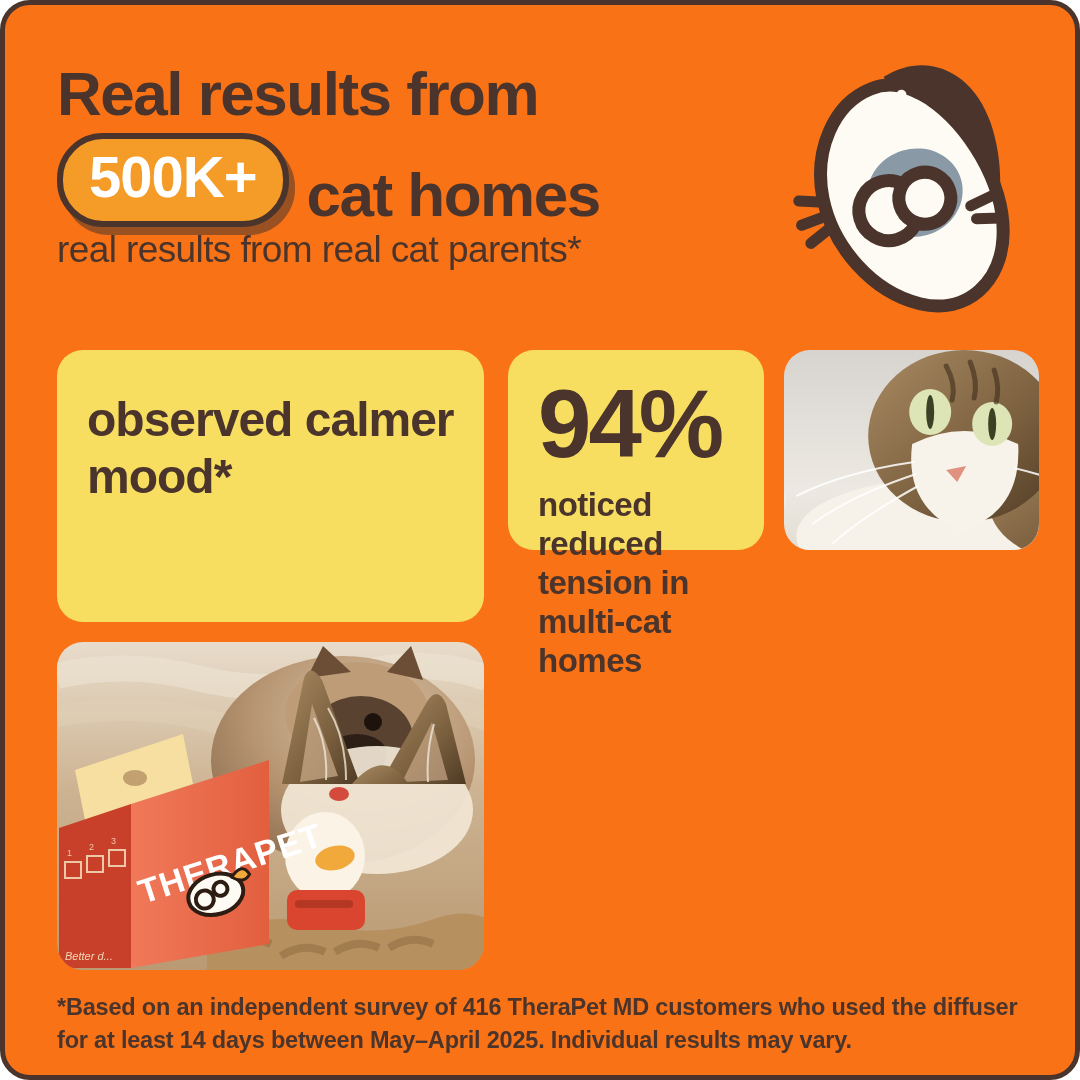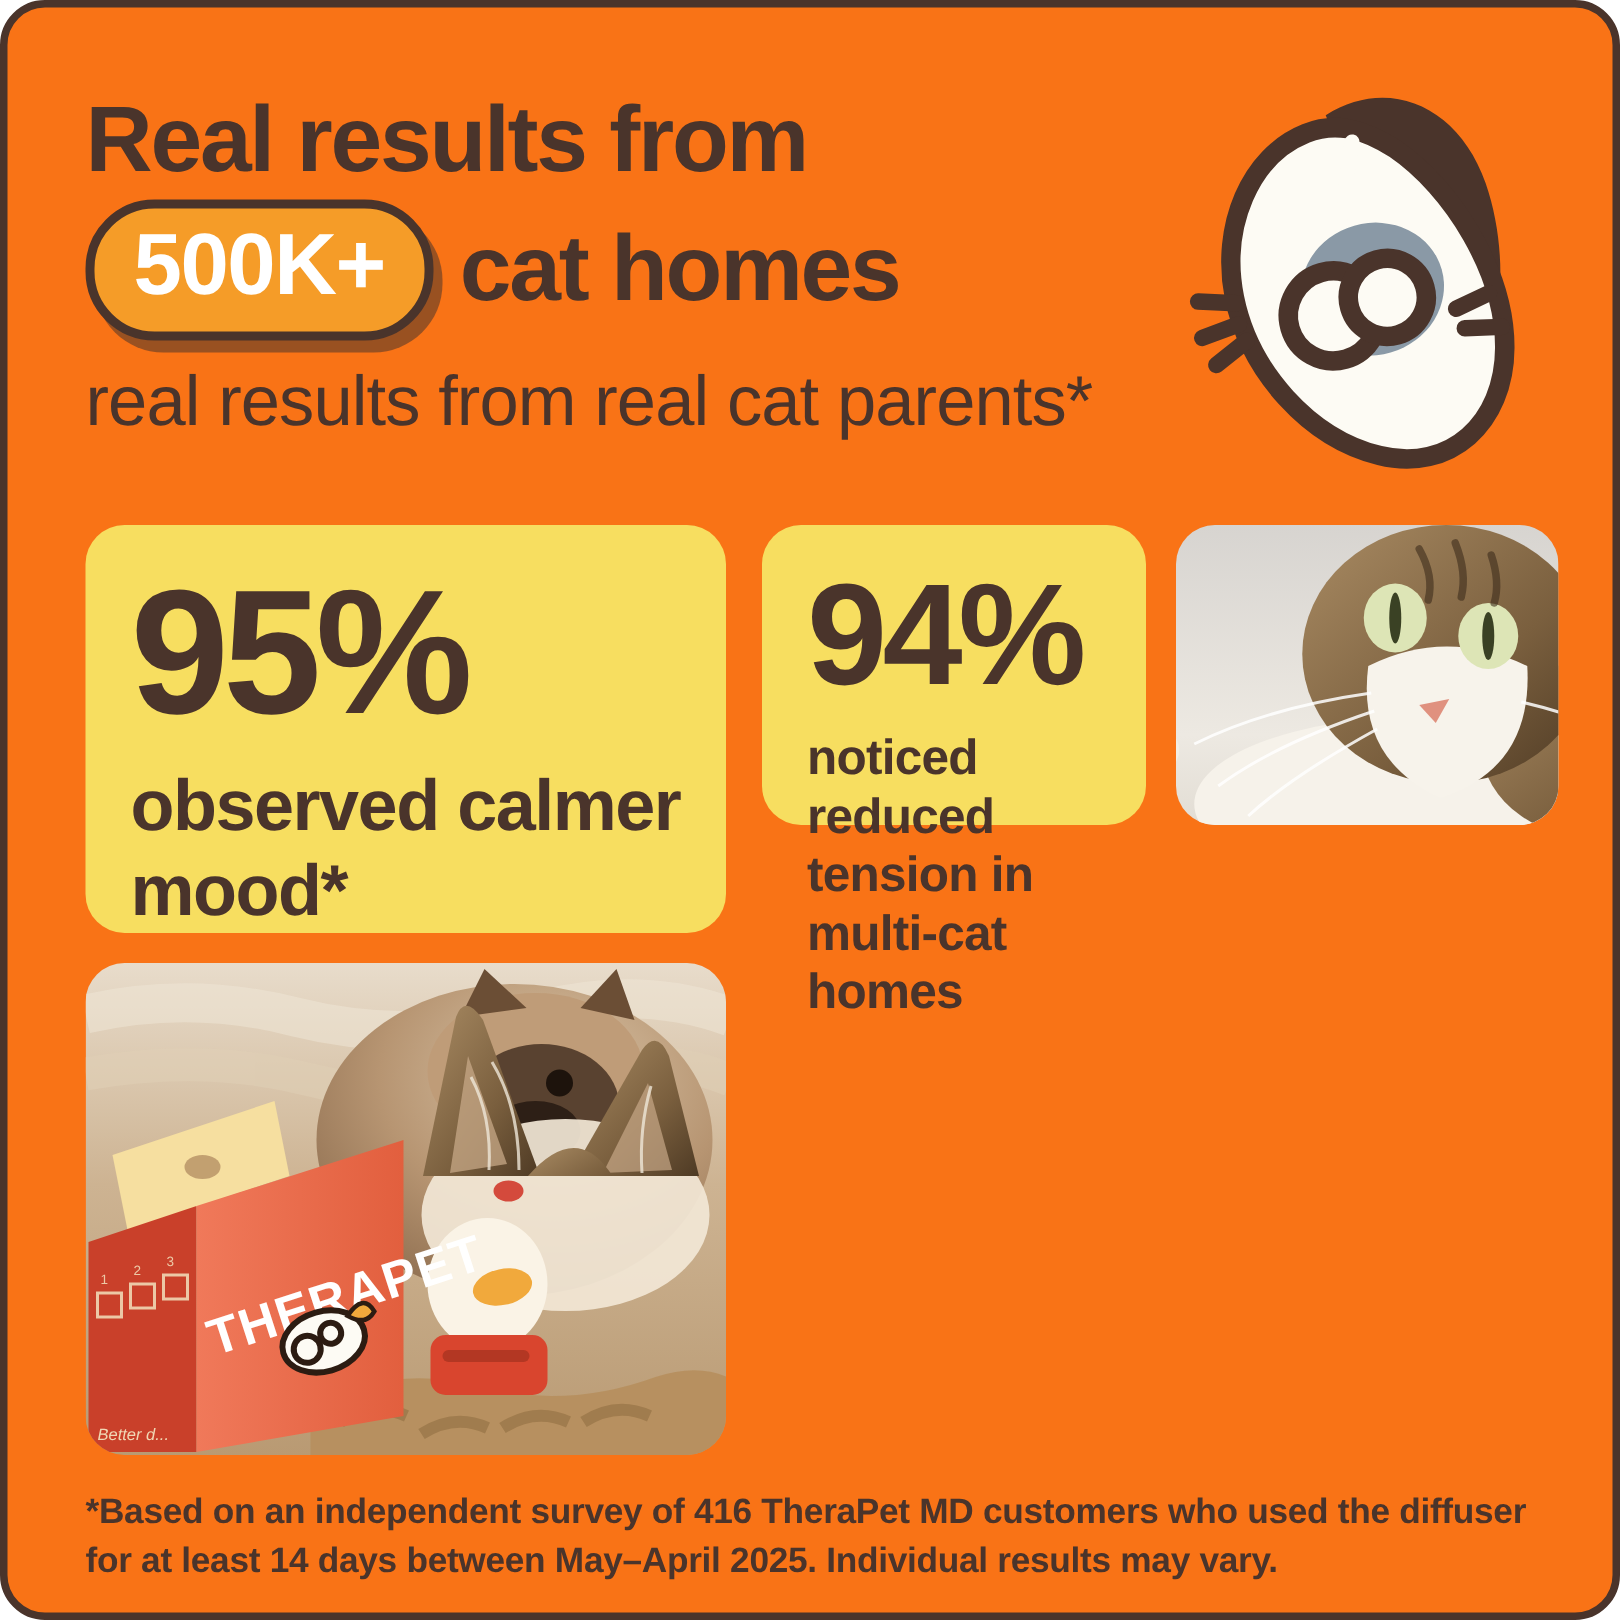--- a/index.html
+++ b/index.html
@@ -34,21 +34,21 @@
     font-size: 62px;
     font-weight: bold;
     color: #4A342B;
     letter-spacing: -1.5px;
     line-height: 1.06;
     white-space: nowrap;
   }
 
   .headline-row-2 {
     display: flex;
-    align-items: center;
+    align-items: flex-end;
     gap: 18px;
     margin-top: 6px;
   }
 
   #badge-500k {
     position: relative;
     display: inline-flex;
     align-items: center;
     justify-content: center;
     background: #F59C28;
@@ -57,22 +57,22 @@
     border-radius: 46px;
     padding: 2px 26px 8px 26px;
     font-size: 58px;
     font-weight: bold;
     letter-spacing: -1px;
     line-height: 1.25;
     box-shadow: 6px 8px 0 rgba(74,52,43,0.55);
   }
 
   #subheadline {
-    margin-top: 14px;
-    font-size: 47px;
+    margin-top: 3px;
+    font-size: 37px;
     color: #4A342B;
     letter-spacing: -0.6px;
     line-height: 1.1;
     white-space: nowrap;
   }
 
   
   #logo-mark {
     position: absolute;
     right: 36px;
@@ -200,21 +200,20 @@
         <path d="M140 44 C132 60 126 74 122 88" stroke="#FDFBF4" stroke-width="10" stroke-linecap="round" fill="none"></path>
       </g>
     </svg>
   </div>
 
   <div id="grid">
 
     <div id="col-left">
 
       <div class="stat-card hero" id="card-95">
-        <div class="stat-big">95%</div>
         <div class="stat-label">observed calmer
 mood*</div>
       </div>
 
       <div class="photo" id="photo-product">
         <svg viewBox="0 0 427 328" preserveAspectRatio="xMidYMid slice" xmlns="http://www.w3.org/2000/svg">
           <defs>
             <linearGradient id="bgWarm" x1="0" y1="0" x2="0" y2="1">
               <stop offset="0%" stop-color="#E8DCCB"></stop>
               <stop offset="45%" stop-color="#CDB392"></stop>

